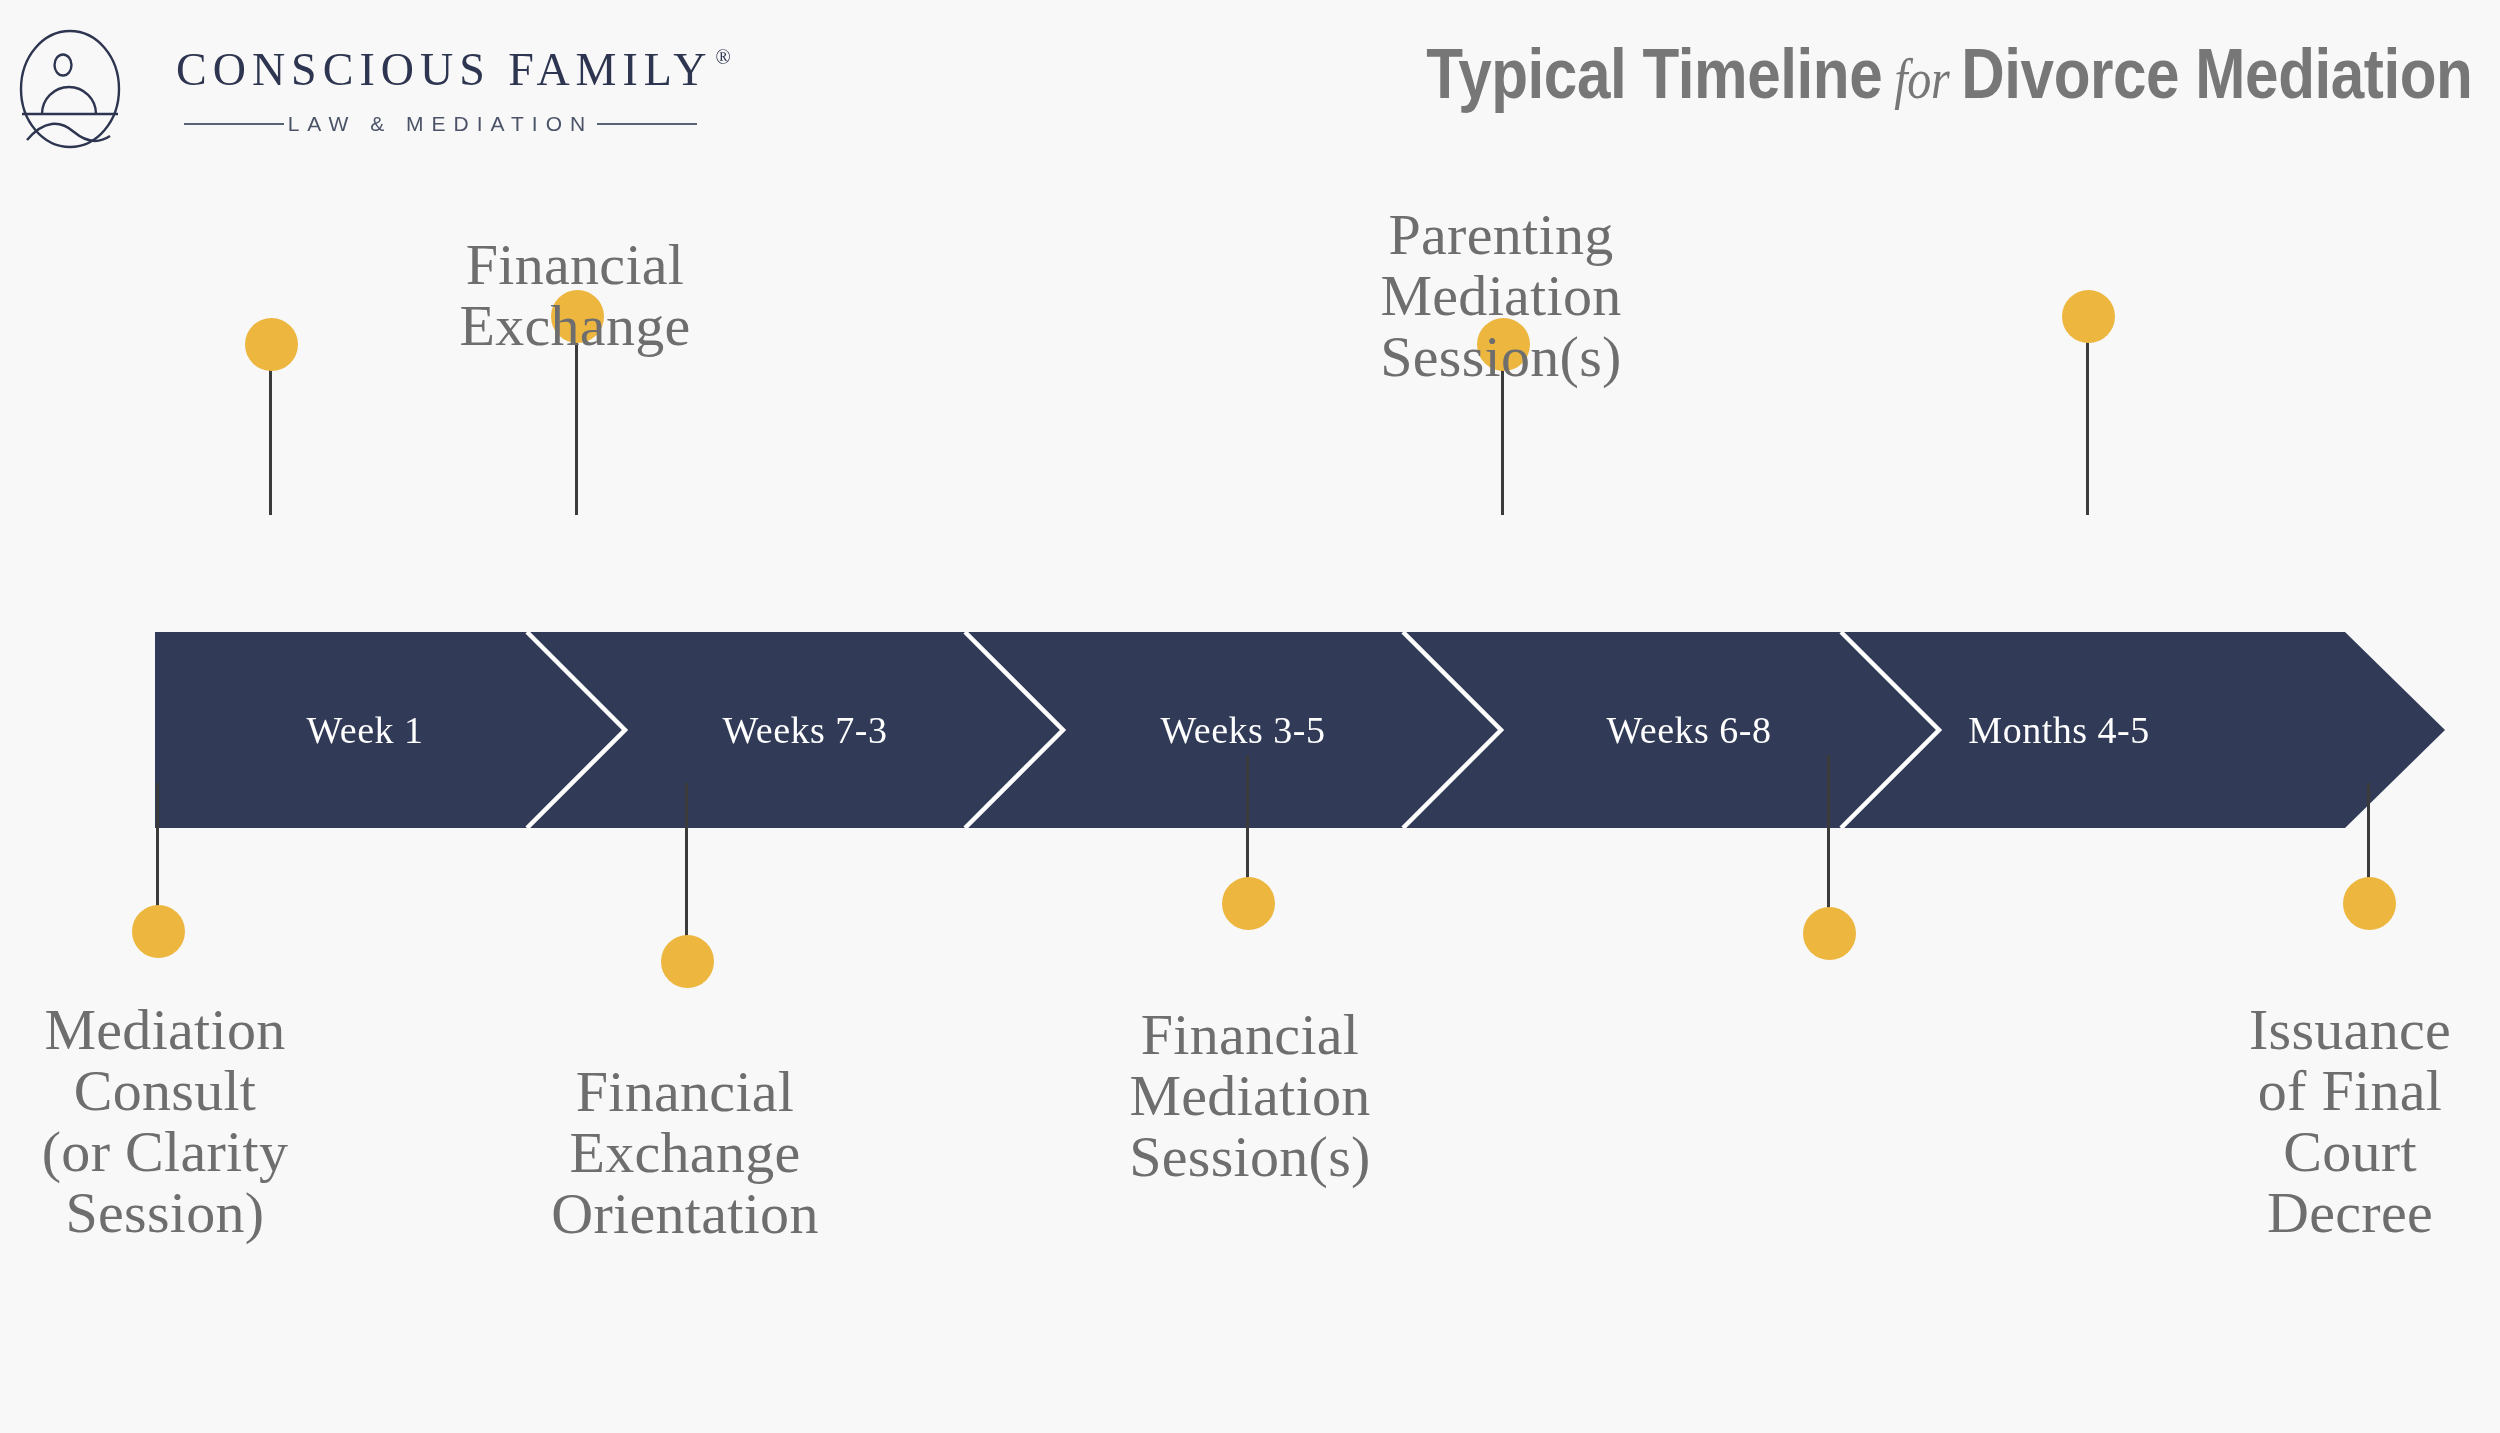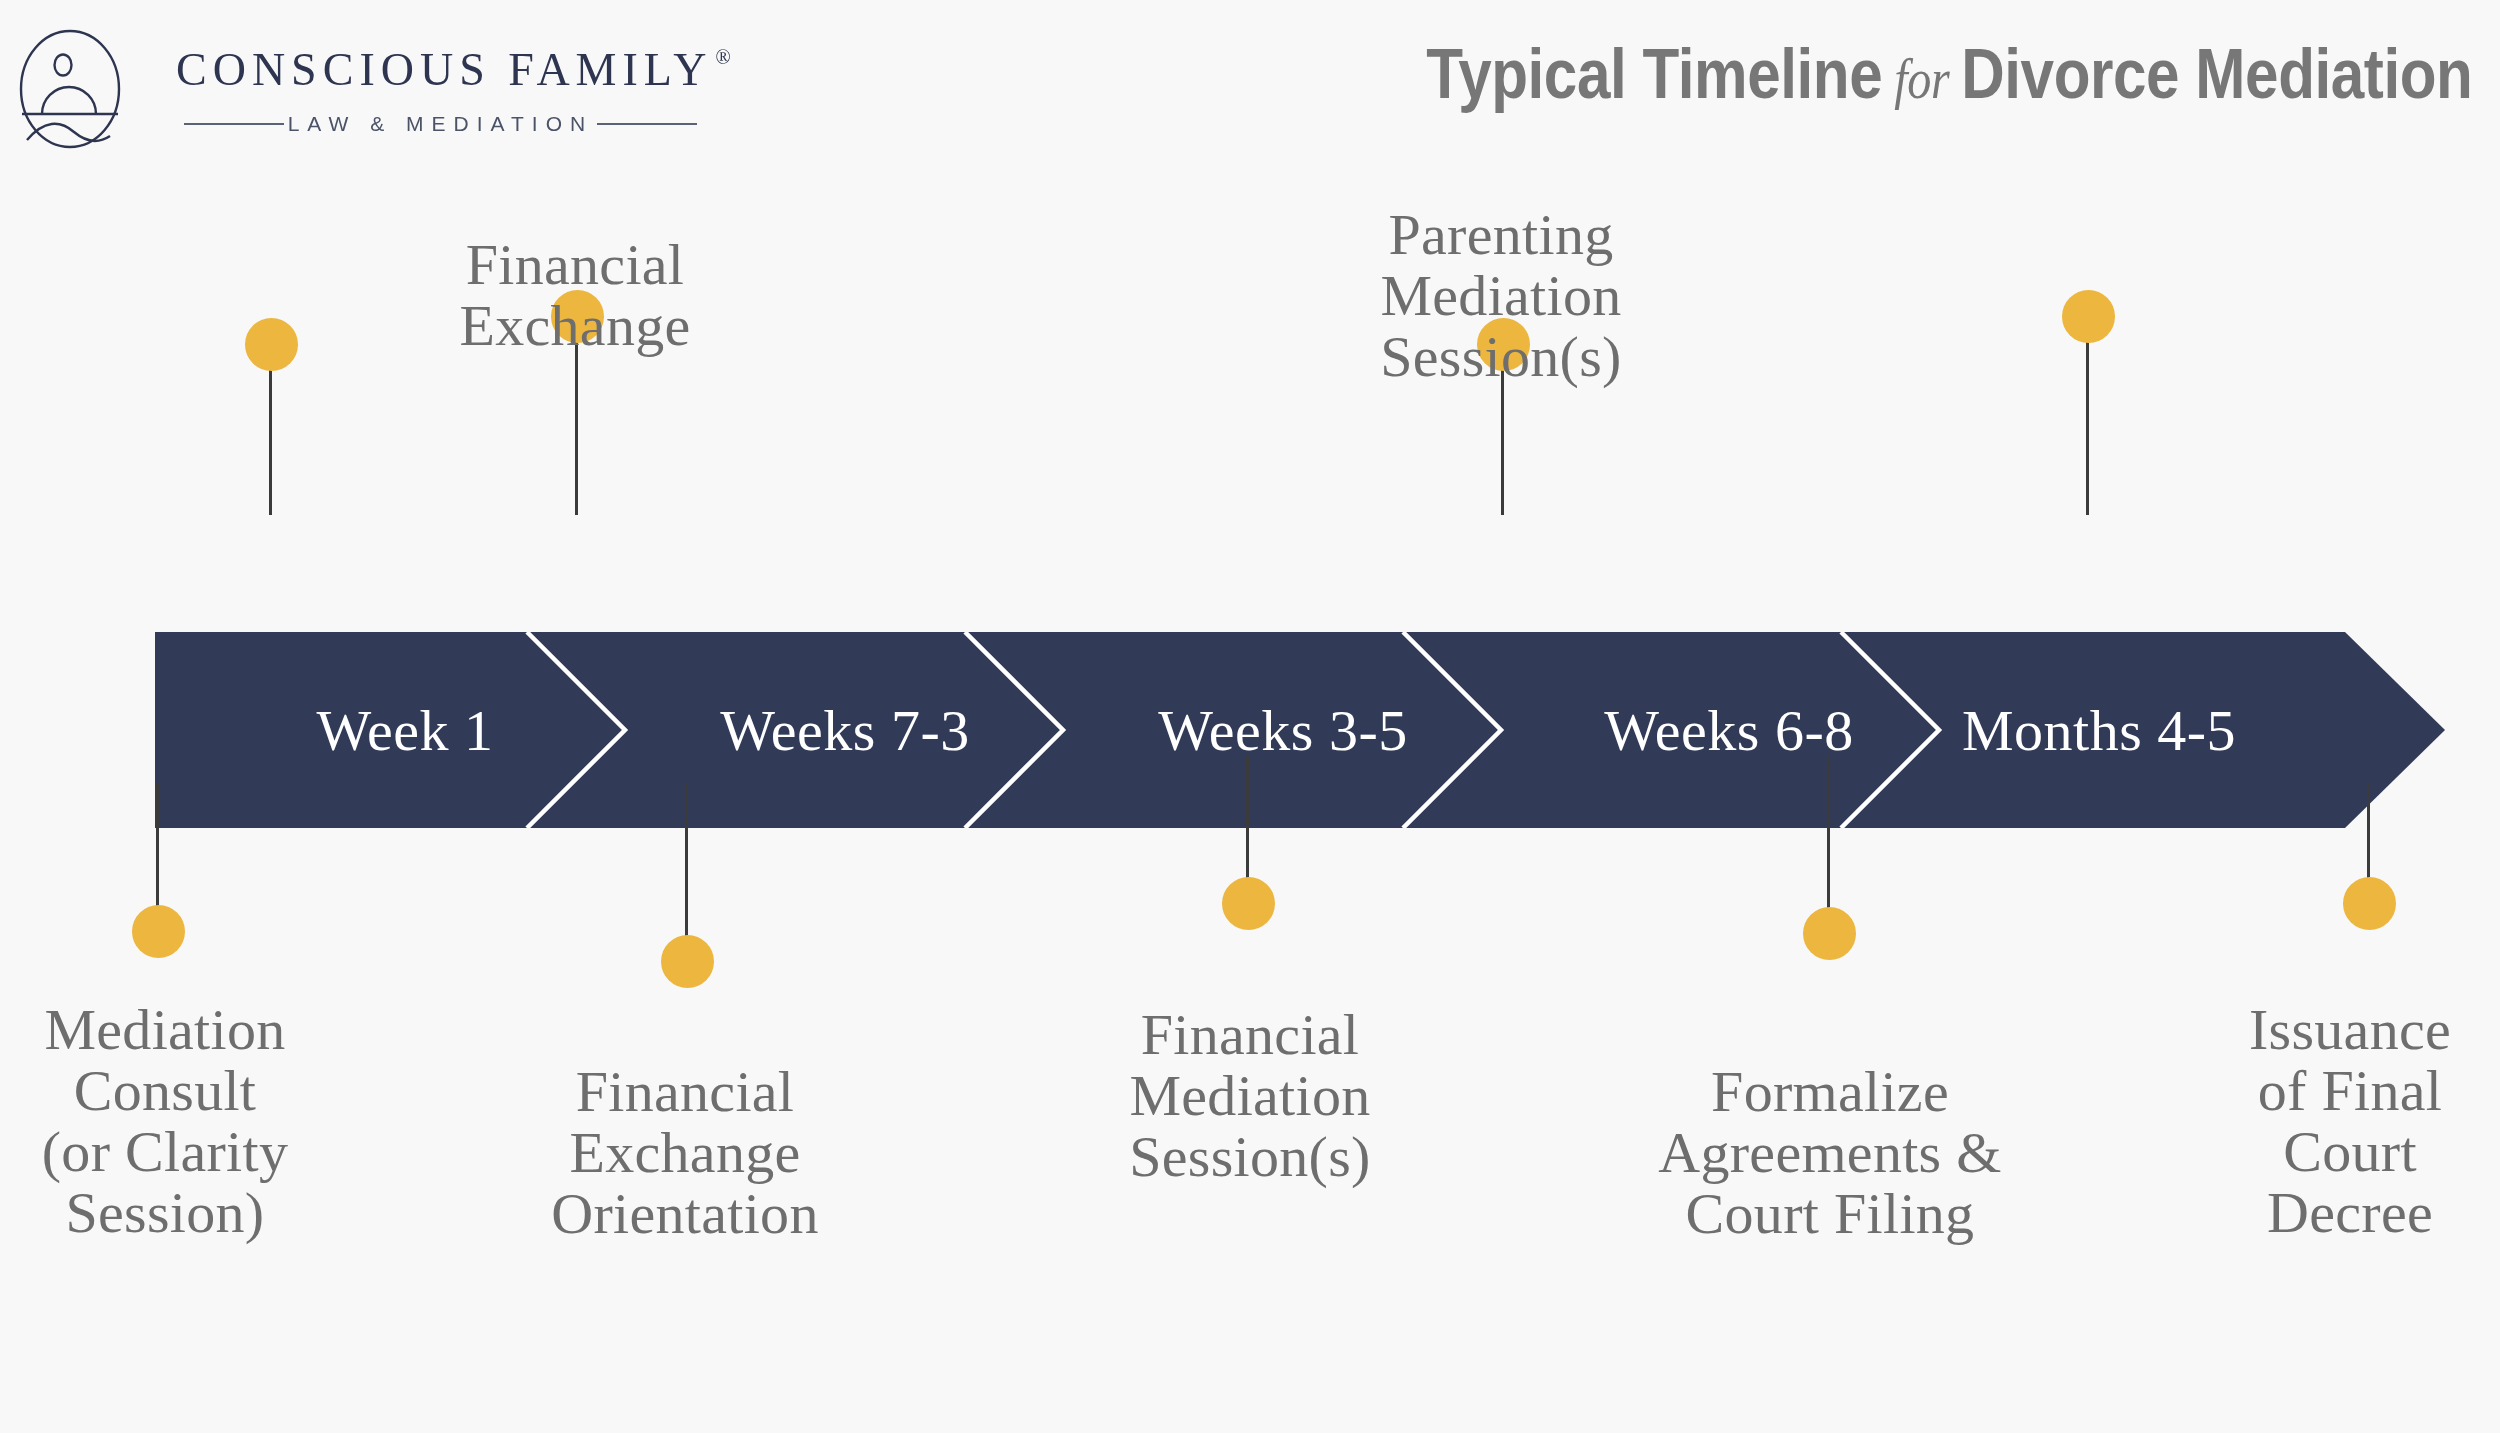--- a/index.html
+++ b/index.html
@@ -64,25 +64,24 @@
   
   #bar-wrap{
     position:absolute;left:155px;top:632px;width:2290px;height:196px;
   }
   #bar-svg{position:absolute;left:0;top:0;}
   .stage-label{
     position:absolute;top:0;height:196px;
     display:flex;align-items:center;justify-content:center;
     color:#ffffff;
     font-family:"Liberation Serif", serif;
-    font-size:58px;
+    font-size:38px;
     letter-spacing:0.5px;
     white-space:nowrap;
     pointer-events:none;
-    padding-left:40px;
   }
 
   
   .dot{
     position:absolute;
     width:53px;height:53px;border-radius:50%;
     background:#ecb63f;
   }
   .stem{
     position:absolute;
@@ -198,22 +197,19 @@
 Session)</div>
 
   <div class="milestone-label" style="left:505px;top:1062px;width:360px;">Financial
 Exchange
 Orientation</div>
 
   <div class="milestone-label" style="left:1075px;top:1005px;width:350px;">Financial
 Mediation
 Session(s)</div>
 
-  <div class="milestone-label" style="left:1585px;top:1062px;width:490px;">Formalize
-Agreements &amp;
-Court Filing</div>
 
   <div class="milestone-label" style="left:2190px;top:1000px;width:320px;">Issuance
 of Final
 Court
 Decree</div>
 
 </div>
 
 </body></html>

